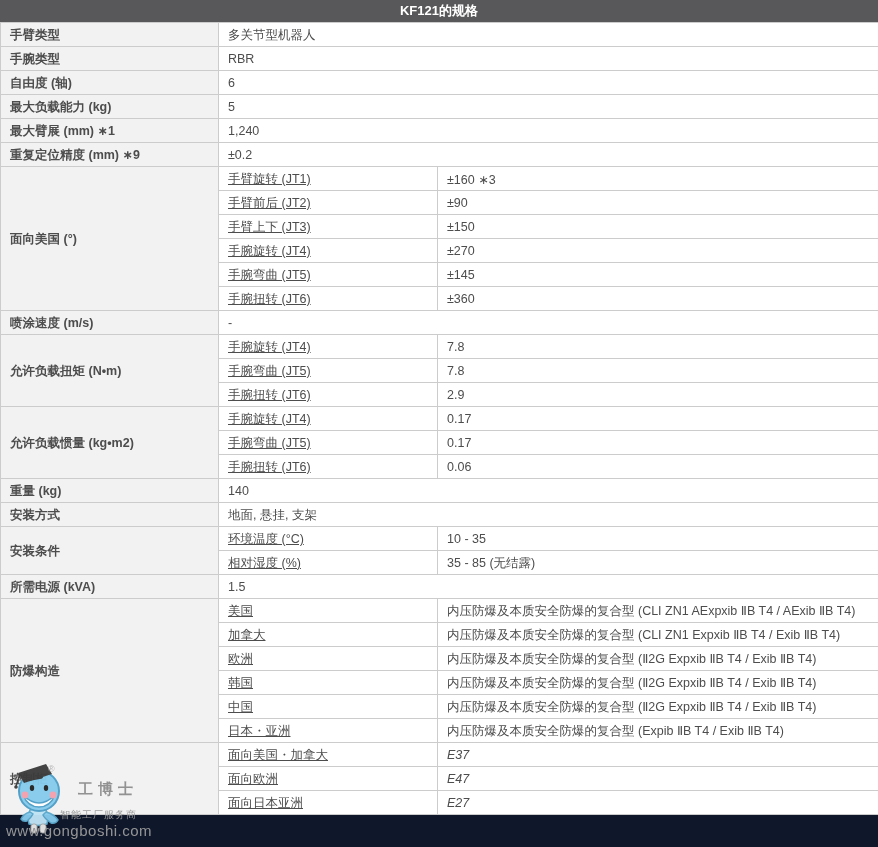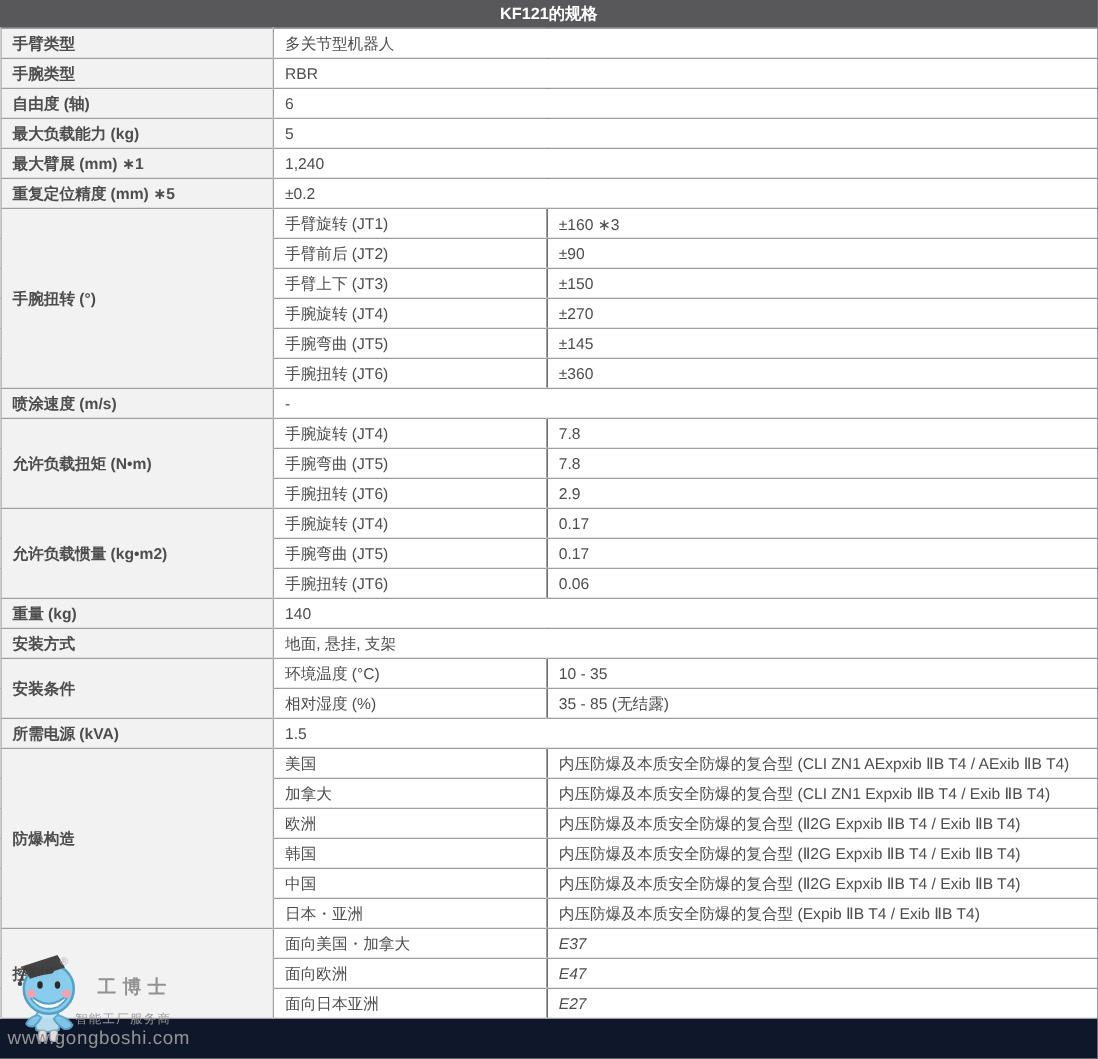--- a/index.html
+++ b/index.html
@@ -9,21 +9,21 @@
   }
   *{box-sizing:border-box;}
   body{margin:0;background:#ffffff;font-family:"Liberation Sans","DejaVu Sans",sans-serif;}
   .page{position:relative;width:878px;height:847px;overflow:hidden;background:#0f172a;}
   .title-bar{height:22px;background:var(--header-bg);color:var(--header-text);
     font-size:13px;font-weight:bold;display:flex;align-items:center;justify-content:center;}
   table.spec{border-collapse:collapse;table-layout:fixed;width:878px;padding-left:30px;}
   table.spec td{border:1px solid var(--border);height:24px;padding:1px 6px 0 9px;
     font-size:12.5px;color:var(--text);vertical-align:middle;overflow:hidden;white-space:nowrap;}
   td.label{background:var(--label-bg);font-weight:bold;}
-  td.subname{background:#ffffff;font-weight:normal;}
+  td.subname{background:#ffffff;font-weight:normal;text-decoration:underline;}
   td.value{background:#ffffff;font-weight:normal;}
   td.red{color:var(--red);font-style:italic;}
   
   .watermark{position:absolute;left:2px;top:760px;width:170px;height:86px;opacity:.96;pointer-events:none;}
   .wm-reg{position:absolute;left:46px;top:4px;font-size:9px;color:#b5b5b5;}
   .wm-brand{position:absolute;left:76px;top:20px;font-family:"Liberation Serif","DejaVu Serif",serif;
     font-size:15px;font-weight:bold;color:#8f8f8f;letter-spacing:5px;white-space:nowrap;}
   .wm-tagline{position:absolute;left:58px;top:48px;font-size:10px;color:var(--wm-gray);
     letter-spacing:1px;white-space:nowrap;}
   .wm-url{position:absolute;left:4px;top:62px;font-size:15px;color:var(--wm-gray);
@@ -58,25 +58,25 @@
         </tr>
         <tr>
           <td class="label" rowspan="1">最大负载能力 (kg)</td>
           <td class="value" colspan="2">5</td>
         </tr>
         <tr>
           <td class="label" rowspan="1">最大臂展 (mm) ∗1</td>
           <td class="value" colspan="2">1,240</td>
         </tr>
         <tr>
-          <td class="label" rowspan="1">重复定位精度 (mm) ∗5</td>
+          <td class="label" rowspan="1">重复定位精度 (mm) ∗9</td>
           <td class="value" colspan="2">±0.2</td>
         </tr>
         <tr>
-          <td class="label" rowspan="6">手腕扭转 (°)</td>
+          <td class="label" rowspan="6">面向美国 (°)</td>
           <td class="subname">手臂旋转 (JT1)</td>
           <td class="value">±160 ∗3</td>
         </tr>
         <tr>
           <td class="subname">手臂前后 (JT2)</td>
           <td class="value">±90</td>
         </tr>
         <tr>
           <td class="subname">手臂上下 (JT3)</td>
           <td class="value">±150</td>

